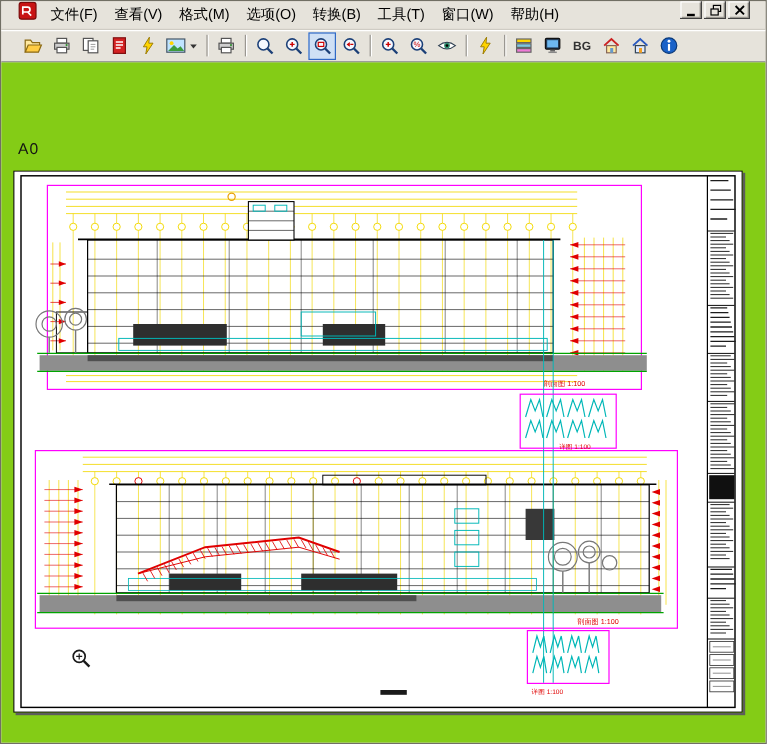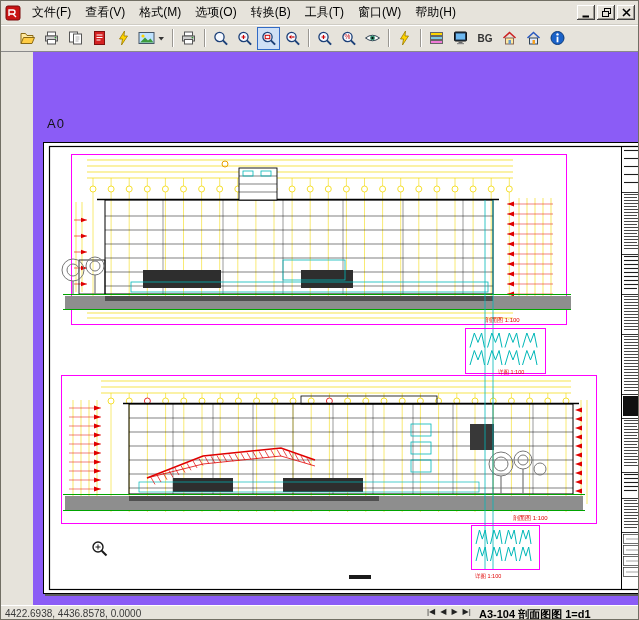--- a/index.html
+++ b/index.html
@@ -1,35 +1,35 @@
 <!DOCTYPE html>
 <html><head>
 <meta charset="utf-8">
 <style>
   *{margin:0;padding:0;box-sizing:border-box;}
   html,body{width:639px;height:620px;overflow:hidden;}
   body{font-family:"Liberation Sans","DejaVu Sans",sans-serif;font-size:12px;background:#555;}
   .window{width:639px;height:620px;border:1px solid #716F64;background:#E6E3DB;display:flex;flex-direction:column;overflow:hidden;}
 
   
-  .menubar{height:24px;display:flex;align-items:center;padding:0 2px;background:#E6E3DB;border-bottom:1px solid #cfccc4;position:relative;flex:none;}
+  .menubar{height:24px;display:flex;align-items:flex-start;padding:0 12px;background:#E6E3DB;border-bottom:1px solid #cfccc4;position:relative;flex:none;}
   .appicon{width:16px;height:16px;margin:0 4px 0 2px;flex:none;}
   .menu-item{padding:3px 7px;color:#000;white-space:nowrap;cursor:default;}
   .win-controls{margin-left:auto;display:flex;gap:2px;padding-right:1px;}
   .win-btn{width:18px;height:15px;background:#E6E3DB;border:none;display:flex;align-items:center;justify-content:center;
     box-shadow:inset -1px -1px 0 #404040, inset 1px 1px 0 #fff, inset -2px -2px 0 #9a978f;}
 
   
   .toolbar{height:27px;display:flex;align-items:center;padding:1px 15px;background:#E6E3DB;border-bottom:1px solid #8a8a8a;box-shadow:inset 0 1px 0 #fff;gap:1px;flex:none;}
   .tool-btn{min-width:23px;height:23px;display:flex;align-items:center;justify-content:center;border:1px solid transparent;background:transparent;padding:0 1px;}
   .tool-btn.active{border:1px solid #316AC5;background:#CFE0F5;}
   .tool-sep{width:1px;height:18px;background:#9a9791;box-shadow:1px 0 0 #fff;margin:0 3px;flex:none;}
 
   
-  .canvas{flex:1;position:relative;background:#8b5cf6;overflow:hidden;margin-left:32px;}
+  .canvas{flex:1;position:relative;background:#84cc16;overflow:hidden;}
   .layout-label{position:absolute;left:14px;top:64px;color:#141414;font-size:13px;letter-spacing:1px;}
   .sheet{position:absolute;left:10px;top:90px;width:608px;height:452px;box-shadow:2px 2px 0 #5c5c5c;}
   .sheet svg{display:block;}
 
   
   .statusbar{height:14px;background:#E6E3DB;border-top:1px solid #fff;position:relative;font-size:10px;flex:none;}
   .coords{position:absolute;left:4px;top:2px;color:#3a3a3a;white-space:nowrap;}
   .sheet-nav{position:absolute;left:424px;top:0;display:flex;gap:1px;}
   .nav-btn{font-size:8px;line-height:12px;padding:0 2px;background:transparent;border:none;color:#222;font-family:"Liberation Sans",sans-serif;}
   .sheet-name{position:absolute;left:478px;top:1px;font-weight:bold;font-size:11px;color:#000;white-space:nowrap;}
@@ -735,24 +735,14 @@
           <g>
             <circle cx="55" cy="405" r="5" fill="#fff" stroke="#1a1a1a" stroke-width="1.4"></circle>
             <line x1="52.5" y1="405" x2="57.5" y2="405" stroke="#1a1a1a" stroke-width="1"></line>
             <line x1="55" y1="402.5" x2="55" y2="407.5" stroke="#1a1a1a" stroke-width="1"></line>
             <line x1="58.7" y1="408.7" x2="63.5" y2="413.5" stroke="#1a1a1a" stroke-width="2"></line>
           </g>
         </svg>
     </div>
   </div>
 
-  <div class="statusbar">
-    <span class="coords">4422.6938, 4436.8578, 0.0000</span>
-    <span class="sheet-nav">
-        <button class="nav-btn">|◀</button>
-        <button class="nav-btn">◀</button>
-        <button class="nav-btn">▶</button>
-        <button class="nav-btn">▶|</button>
-      </span>
-    <span class="sheet-name">A3-104 剖面图图 1=d1</span>
-  </div>
 
 </div>
 
 </body></html>

